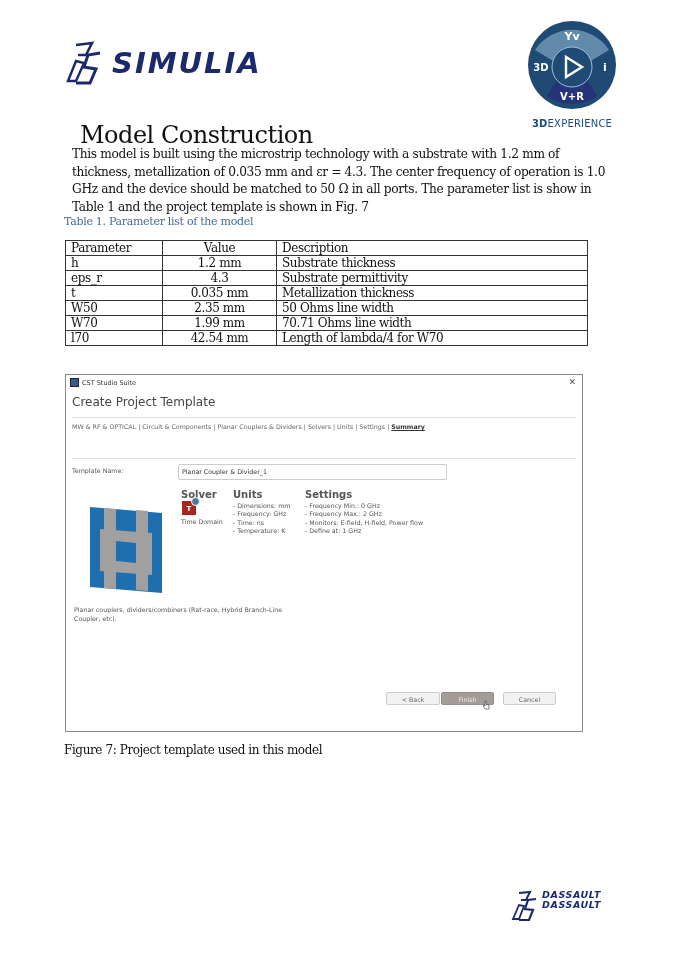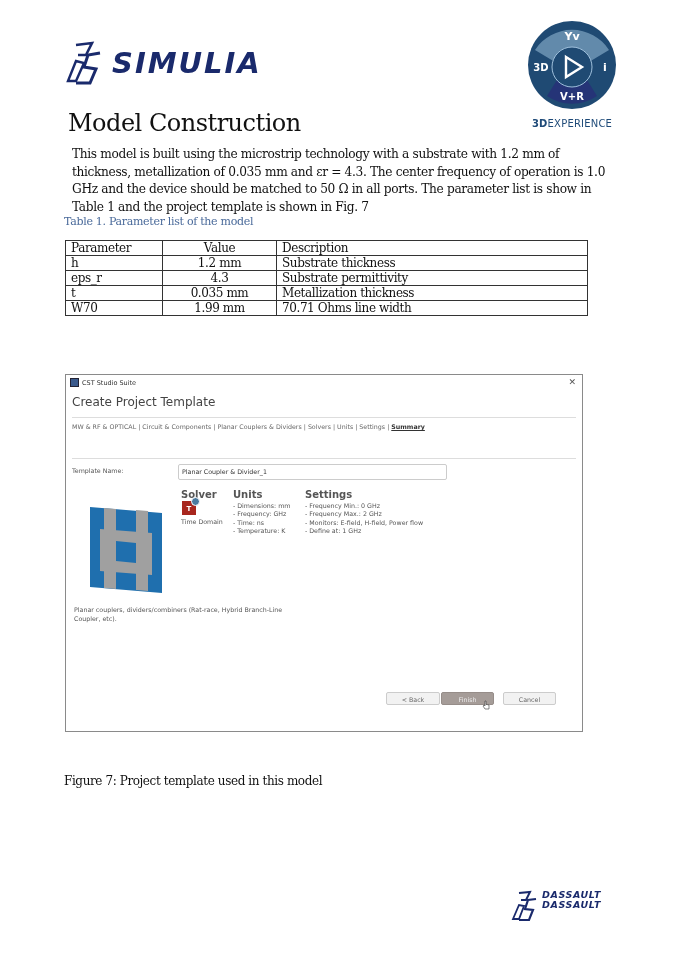--- a/index.html
+++ b/index.html
@@ -44,21 +44,21 @@
   #cst .solver-icon { position: absolute; left: 116px; top: 126px; width: 14px; height: 14px; background: #a8261e; color: #fff; font-size: 7px; font-weight: bold; text-align: center; line-height: 16px; }
   #cst .solver-icon .play { position: absolute; right: -4px; top: -4px; width: 7px; height: 7px; border-radius: 50%; background: #4a7aa0; border: 1px solid #fff; }
   #cst .solver-label { position: absolute; left: 115px; top: 143px; font-size: 6.3px; color: #555; }
   #cst .list { position: absolute; font-size: 6.3px; line-height: 8.3px; color: #555; white-space: nowrap; }
   #cst .board { position: absolute; left: 20px; top: 128px; width: 80px; height: 92px; }
   #cst .desc { position: absolute; left: 8px; top: 230px; width: 230px; font-size: 6.3px; line-height: 9px; color: #555; }
   #cst .btn { position: absolute; top: 317px; height: 13px; border: 1px solid #ccc; border-radius: 2px; background: #f2f2f2; font-size: 6.3px; line-height: 13px; text-align: center; color: #666; font-family: "DejaVu Sans", sans-serif; padding: 0; cursor: pointer; }
   #cst .btn.finish { background: #a59c98; border-color: #968d89; color: #eee; }
   #cst .cursor { position: absolute; left: 416px; top: 325px; width: 8px; height: 10px; }
 
-  #fig-caption { left: 64px; top: 774px; font-size: 12px; letter-spacing: -0.4px; }
+  #fig-caption { left: 64px; top: 743px; font-size: 12px; letter-spacing: -0.4px; }
 
   #dassault-logo { left: 509px; top: 890px; display: flex; align-items: flex-start; }
   #dassault-logo .ds { width: 30px; height: 32px; }
   #dassault-logo .words { font-family: "DejaVu Sans", sans-serif; font-weight: bold; font-style: italic; font-size: 9.5px; line-height: 10px; color: #1a2a6c; margin-left: 3px; letter-spacing: 0.6px; }
 </style>
 </head>
 <body>
 
 <div id="simulia-logo" class="abs">
   <svg class="ds" viewBox="0 0 44 44">
@@ -77,21 +77,21 @@
     <circle cx="45" cy="47" r="20" fill="#1f4a73" stroke="#9fc0dc" stroke-width="1"></circle>
     <path d="M39 37 L55 47 L39 57 Z" fill="none" stroke="#fff" stroke-width="2.4"></path>
     <text x="45" y="20" fill="#fff" font-size="11" font-weight="bold" text-anchor="middle" font-family="DejaVu Sans, sans-serif">Yv</text>
     <text x="14" y="51" fill="#fff" font-size="10" font-weight="bold" text-anchor="middle" font-family="DejaVu Sans, sans-serif">3D</text>
     <text x="78" y="51" fill="#fff" font-size="11" font-weight="bold" text-anchor="middle" font-family="DejaVu Sans, sans-serif">i</text>
     <text x="45" y="80" fill="#fff" font-size="10" font-weight="bold" text-anchor="middle" font-family="DejaVu Sans, sans-serif">V+R</text>
   </svg>
   <div class="txt"><b>3D</b><span>EXPERIENCE</span></div>
 </div>
 
-<h1 id="title" class="abs" style="margin:4px">Model Construction</h1>
+<h1 id="title" class="abs" style="margin:16px">Model Construction</h1>
 
 <p id="intro" class="abs" style="margin:8px">This model is built using the microstrip technology with a substrate with 1.2 mm of thickness, metallization of 0.035 mm and εr = 4.3. The center frequency of operation is 1.0 GHz and the device should be matched to 50 Ω in all ports. The parameter list is show in Table 1 and the project template is shown in Fig. 7</p>
 
 <div id="table-caption" class="abs">Table 1. Parameter list of the model</div>
 
 <table id="param-table" class="abs">
   <tbody id="ptbody">
       <tr>
         <td class="c1">Parameter</td>
         <td class="c2">Value</td>
@@ -106,23 +106,33 @@
         <td class="c1">eps_r</td>
         <td class="c2">4.3</td>
         <td class="c3">Substrate permittivity</td>
       </tr>
       <tr>
         <td class="c1">t</td>
         <td class="c2">0.035 mm</td>
         <td class="c3">Metallization thickness</td>
       </tr>
       <tr>
+        <td class="c1">W50</td>
+        <td class="c2">2.35 mm</td>
+        <td class="c3">50 Ohms line width</td>
+      </tr>
+      <tr>
         <td class="c1">W70</td>
         <td class="c2">1.99 mm</td>
         <td class="c3">70.71 Ohms line width</td>
+      </tr>
+      <tr>
+        <td class="c1">l70</td>
+        <td class="c2">42.54 mm</td>
+        <td class="c3">Length of lambda/4 for W70</td>
       </tr>
     </tbody>
 </table>
 
 <div id="cst" class="abs">
   <div class="titlebar">
     <span class="appicon"></span>
     <span>CST Studio Suite</span>
   </div>
   <span class="close">✕</span>

